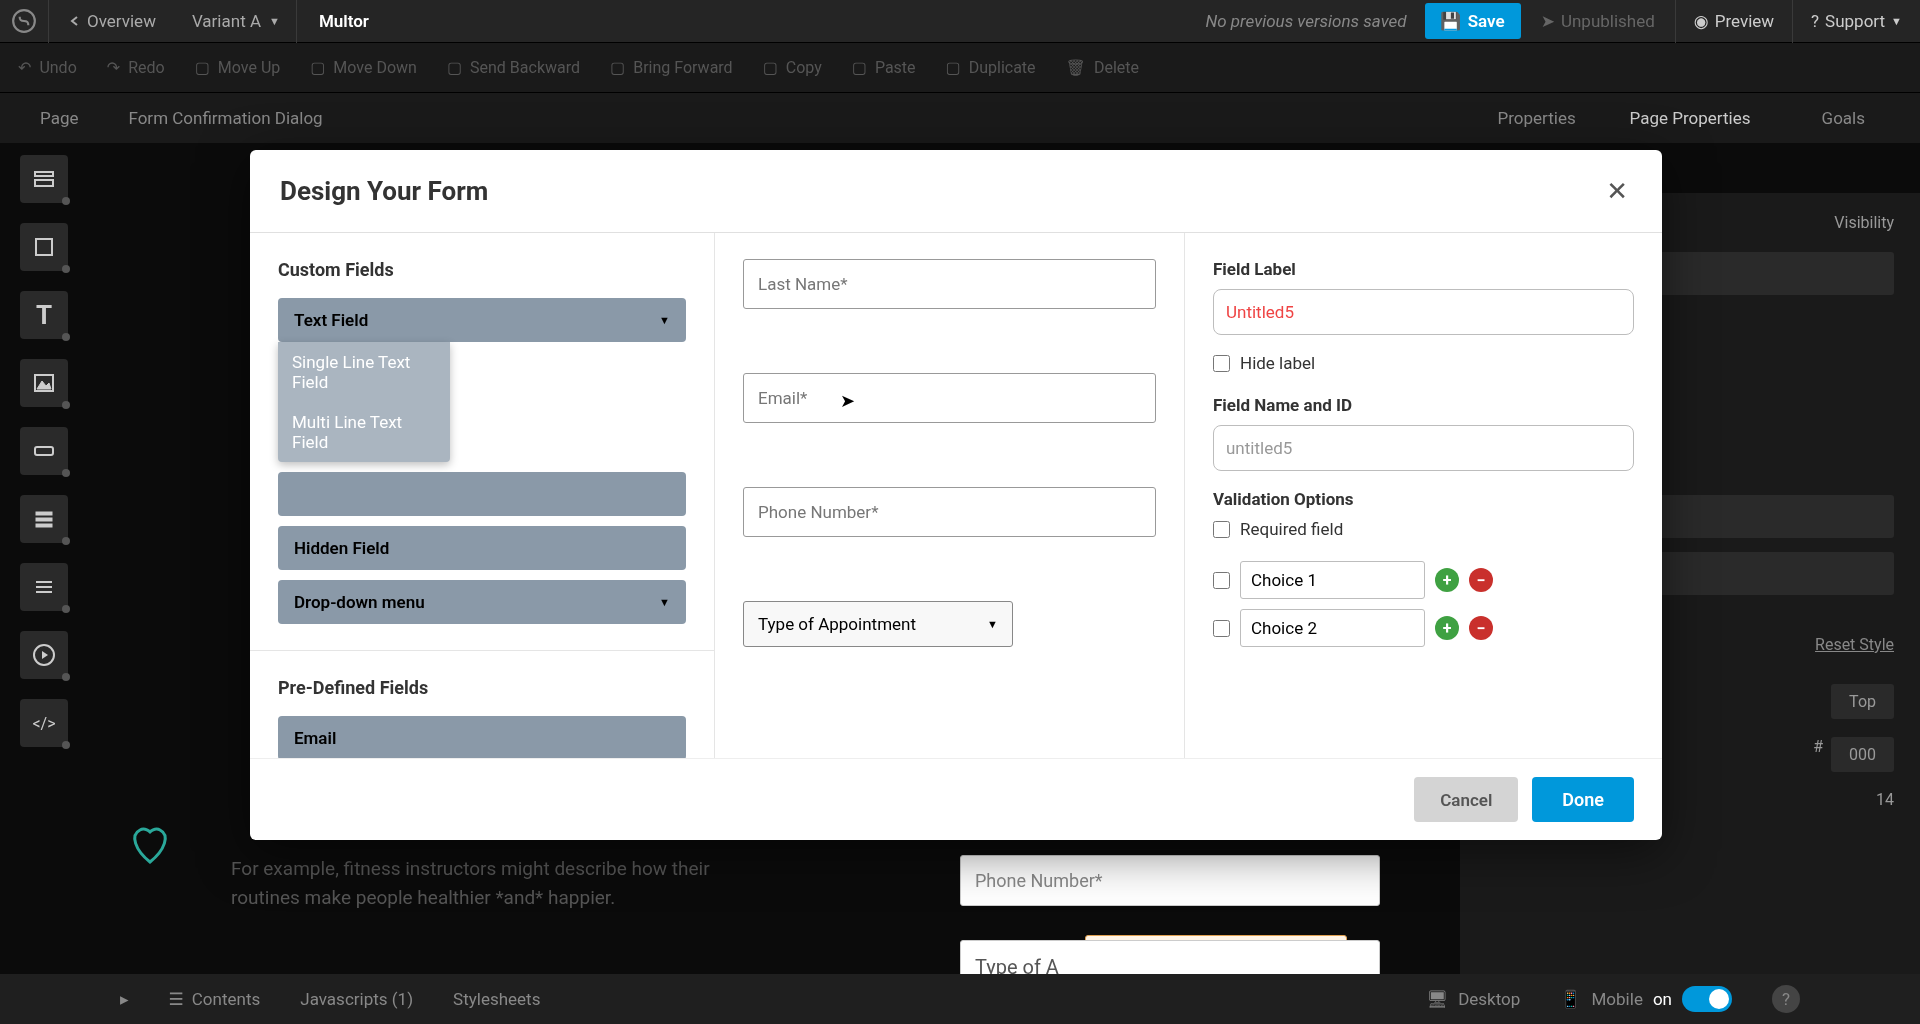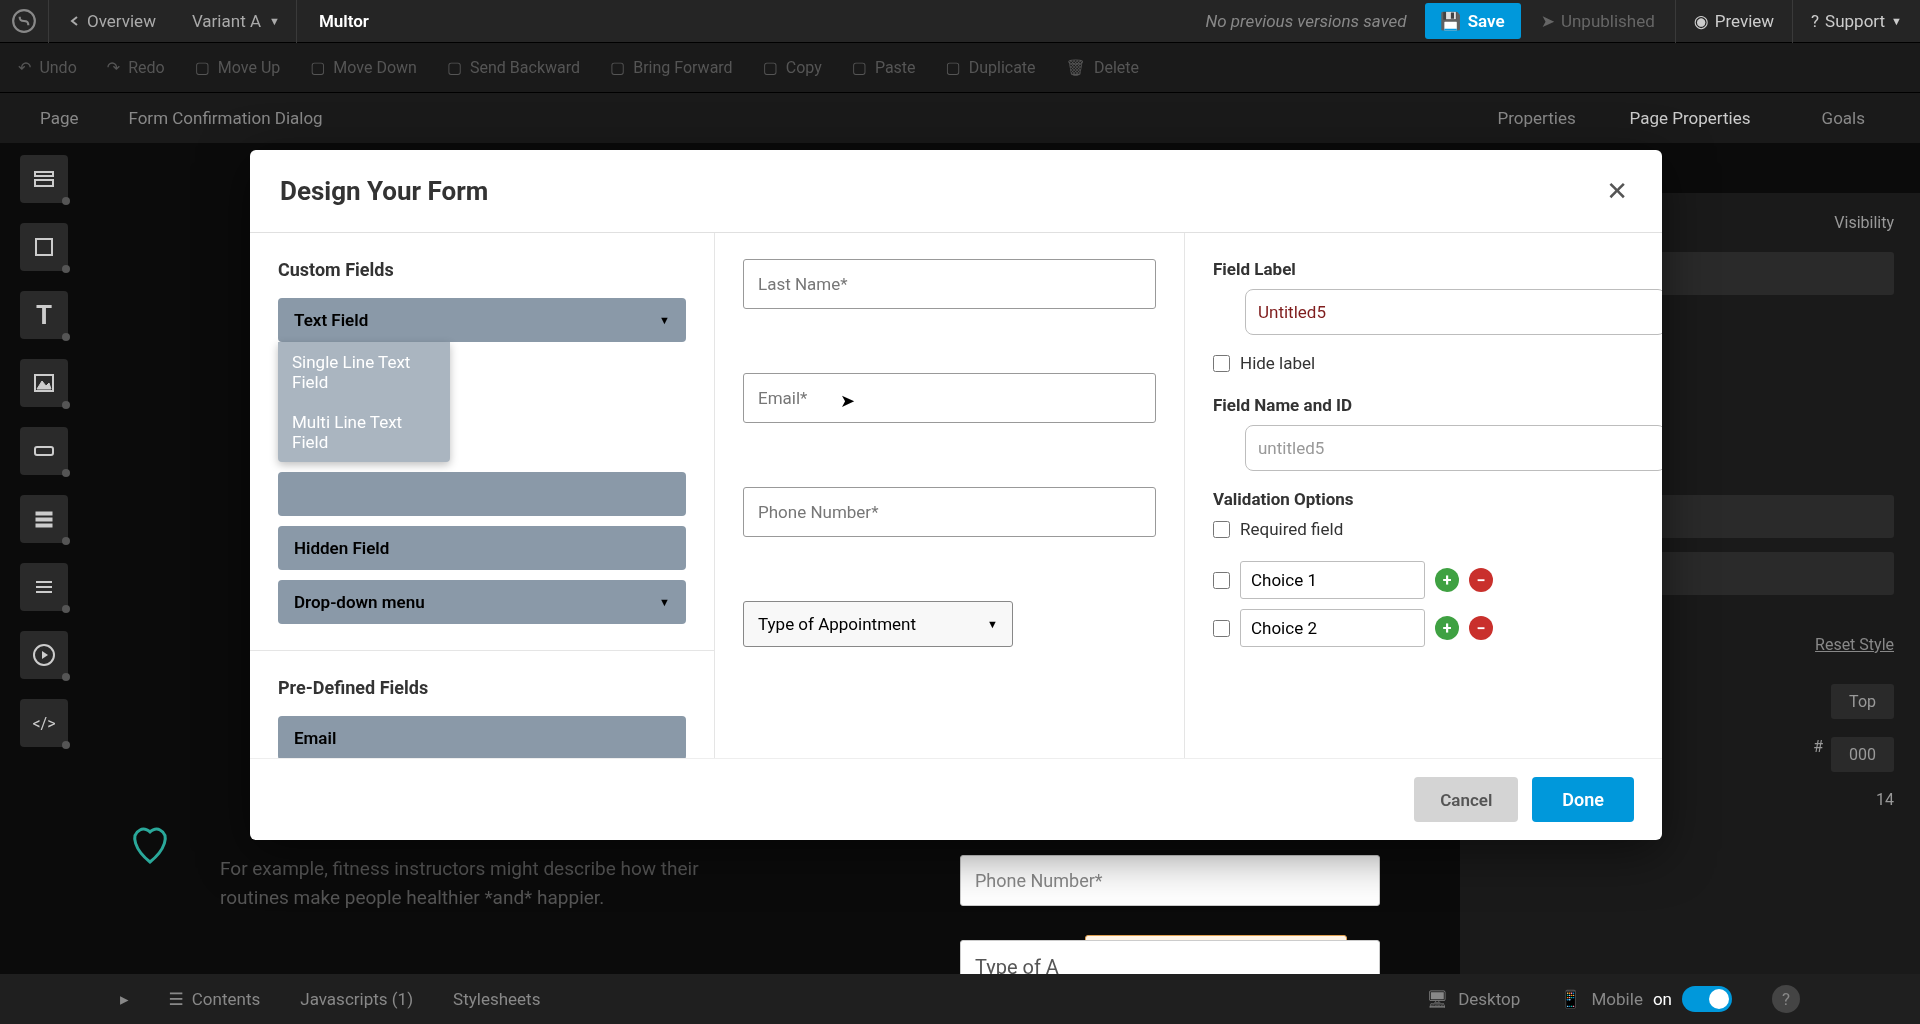--- a/index.html
+++ b/index.html
@@ -62,21 +62,21 @@
 .submenu { background: #aab5c0; border-radius: 0 0 4px 4px; margin-top: -10px; margin-bottom: 10px; box-shadow: 0 3px 8px rgba(0,0,0,0.25); width: 172px; }
 .submenu-item { padding: 10px 14px; color: #fff; font-size: 17px; cursor: pointer; }
 
 .divider { height: 1px; background: #e5e5e5; margin: 26px -28px; }
 
 .preview-input { width: 100%; padding: 14px 14px; border: 1px solid #999; border-radius: 3px; font-size: 17px; color: #333; }
 .preview-input::placeholder { color: #777; }
 .preview-select { width: 270px; padding: 12px 14px; border: 1px solid #888; border-radius: 3px; font-size: 17px; background: #f8f8f8; display: flex; justify-content: space-between; align-items: center; cursor: pointer; }
 
 .prop-label-r { font-size: 17px; font-weight: 700; color: #333; margin-bottom: 10px; display: block; }
-.prop-input { width: 100%; padding: 12px 12px; border: 1px solid #bdbdbd; border-radius: 8px; font-size: 17px; color: #7f1d1d; margin-bottom: 18px; margin-left: 32px; }
+.prop-input { width: 100%; padding: 12px 12px; border: 1px solid #bdbdbd; border-radius: 8px; font-size: 17px; color: #ef4444; margin-bottom: 18px; }
 .prop-input::placeholder { color: #999; }
 .check-row { display: flex; align-items: center; gap: 10px; margin-bottom: 22px; font-size: 17px; color: #333; }
 .check-row input[type=checkbox] { width: 17px; height: 17px; }
 
 .choice-row { display: flex; align-items: center; gap: 10px; margin-bottom: 10px; }
 .choice-row input[type=checkbox] { width: 17px; height: 17px; }
 .choice-row input[type=text] { width: 185px; padding: 8px 10px; border: 1px solid #bdbdbd; border-radius: 3px; font-size: 17px; }
 .icon-add { width: 24px; height: 24px; background: #3fa142; border-radius: 50%; color: #fff; display: flex; justify-content: center; align-items: center; font-weight: 700; cursor: pointer; }
 .icon-remove { width: 24px; height: 24px; background: #c9302c; border-radius: 50%; color: #fff; display: flex; justify-content: center; align-items: center; font-weight: 700; cursor: pointer; }
 
@@ -264,21 +264,21 @@
       <span class="prop-label">Color</span>
       <span style="margin-right:8px">#</span>
       <span style="background:#2a2a2a;padding:8px 18px;border-radius:3px">000</span>
     </div>
   <div class="prop-row">
       <span class="prop-label">Font Size</span>
       <span>14</span>
     </div>
 </div>
 
-<div style="position:absolute;left:220px;top:855px;z-index:0;color:#555">
+<div style="position:absolute;left:231px;top:855px;z-index:0;color:#555">
   <p style="font-size:19px;max-width:520px;line-height:1.5">For example, fitness instructors might describe how their routines make people healthier *and* happier.</p>
 </div>
 <div style="position:absolute;left:125px;top:820px;z-index:0">
   <svg width="50" height="50" fill="none" stroke="#2aa89a" stroke-width="3">
       <path d="M25 42 C 10 30, 5 15, 15 10 C 20 7, 25 12, 25 12 C 25 12, 30 7, 35 10 C 45 15, 40 30, 25 42 Z"></path>
     </svg>
 </div>
 <div style="position:absolute;left:960px;top:855px;width:420px;padding:14px;background:#fff;border:1px solid #ccc;border-radius:3px;z-index:0;color:#888;font-size:18px">Phone Number*</div>
 <div style="position:absolute;left:1085px;top:935px;background:#fff4e6;border:1px solid #e0a050;padding:6px 12px;border-radius:3px;color:#b8690a;font-size:14px;z-index:0;font-weight:600">Changes have affected the other view</div>
 <div style="position:absolute;left:960px;top:940px;width:420px;padding:14px;background:#fff;border:1px solid #ccc;border-radius:3px;z-index:0;color:#555;font-size:20px">Type of A</div>

